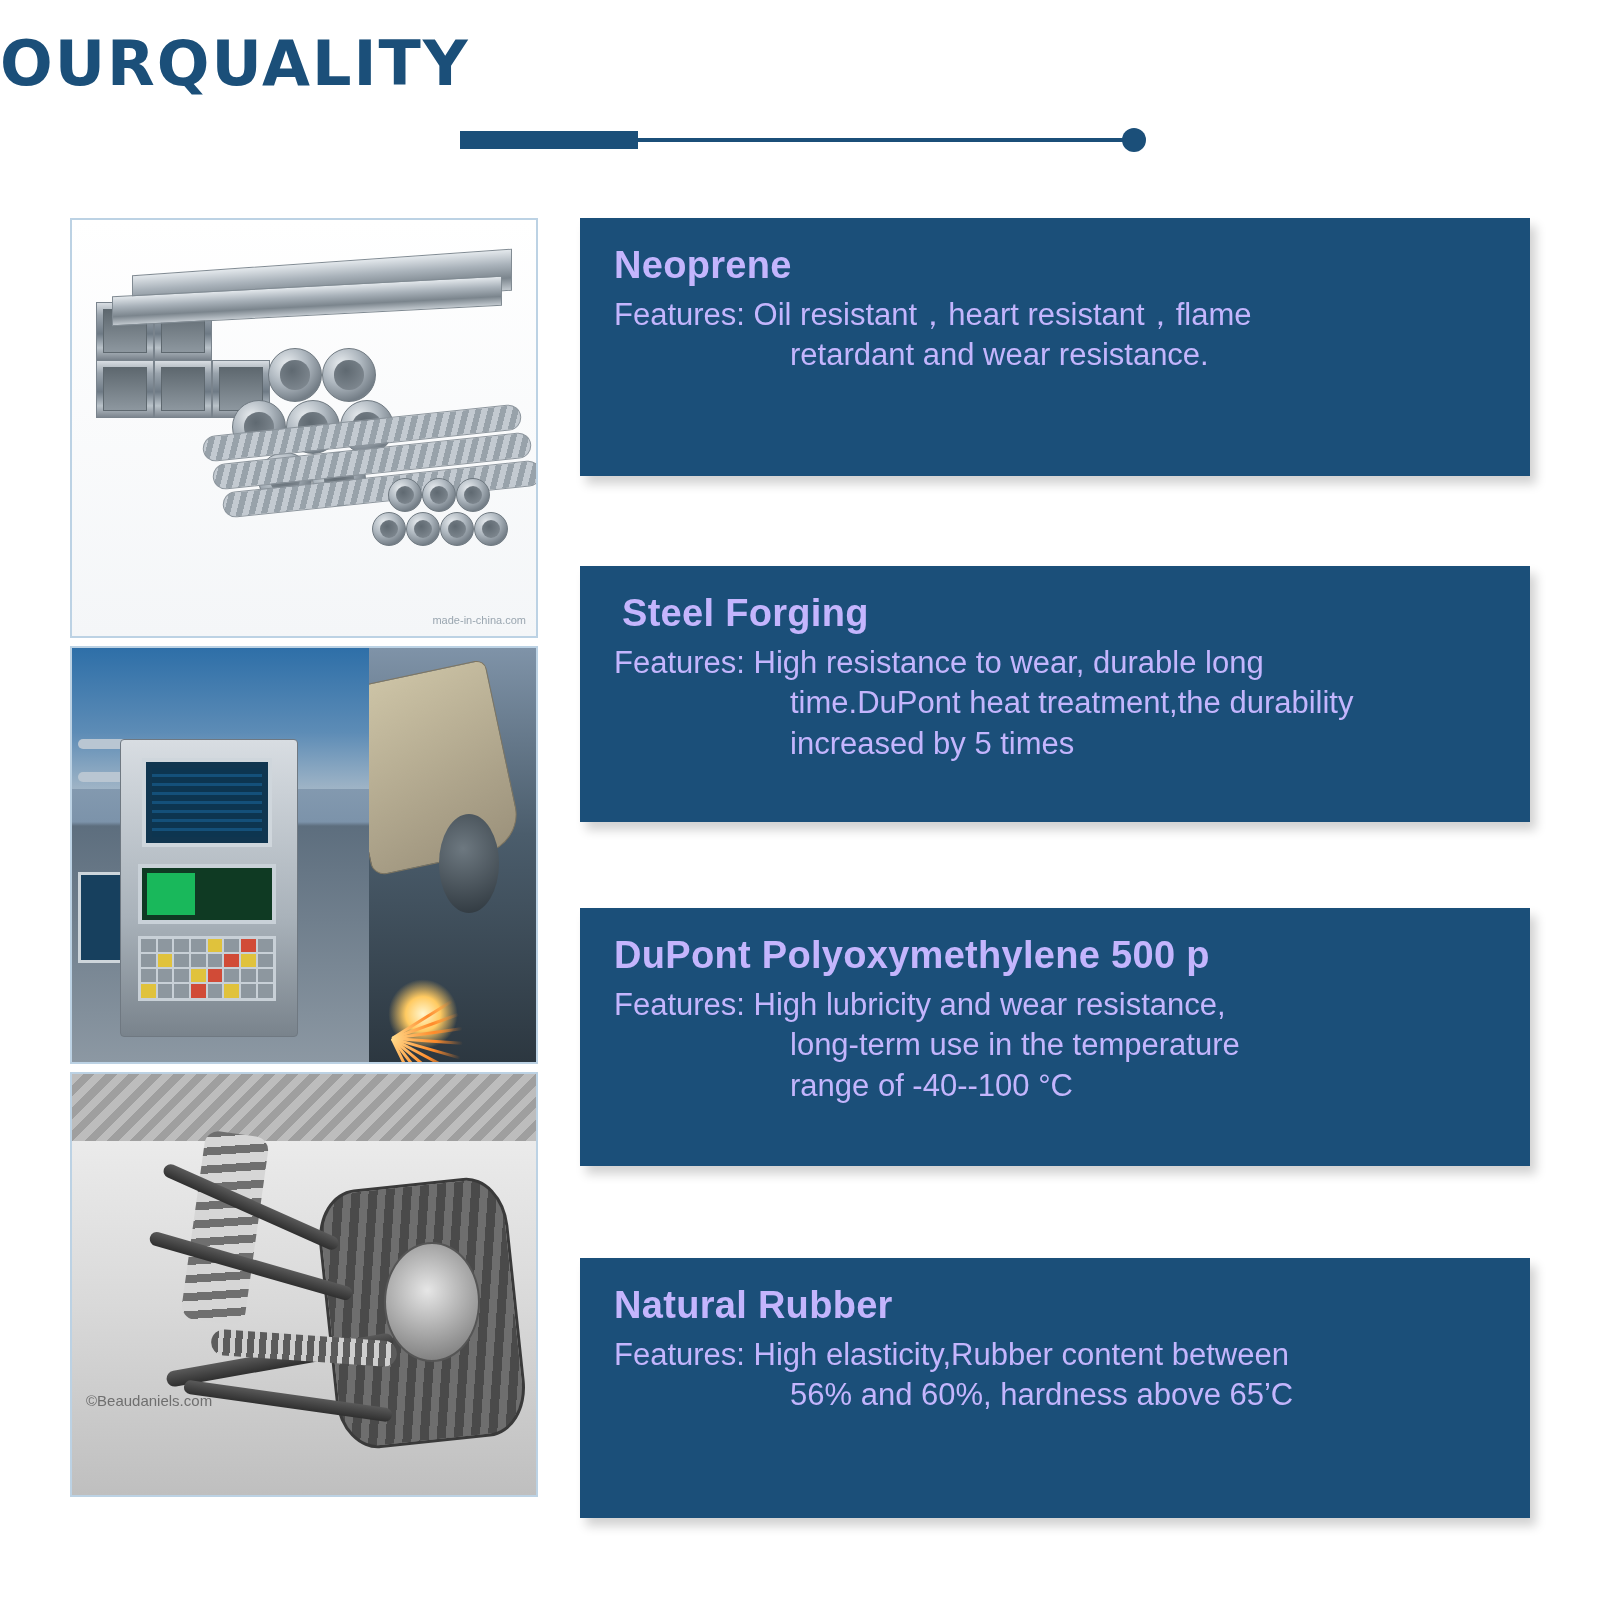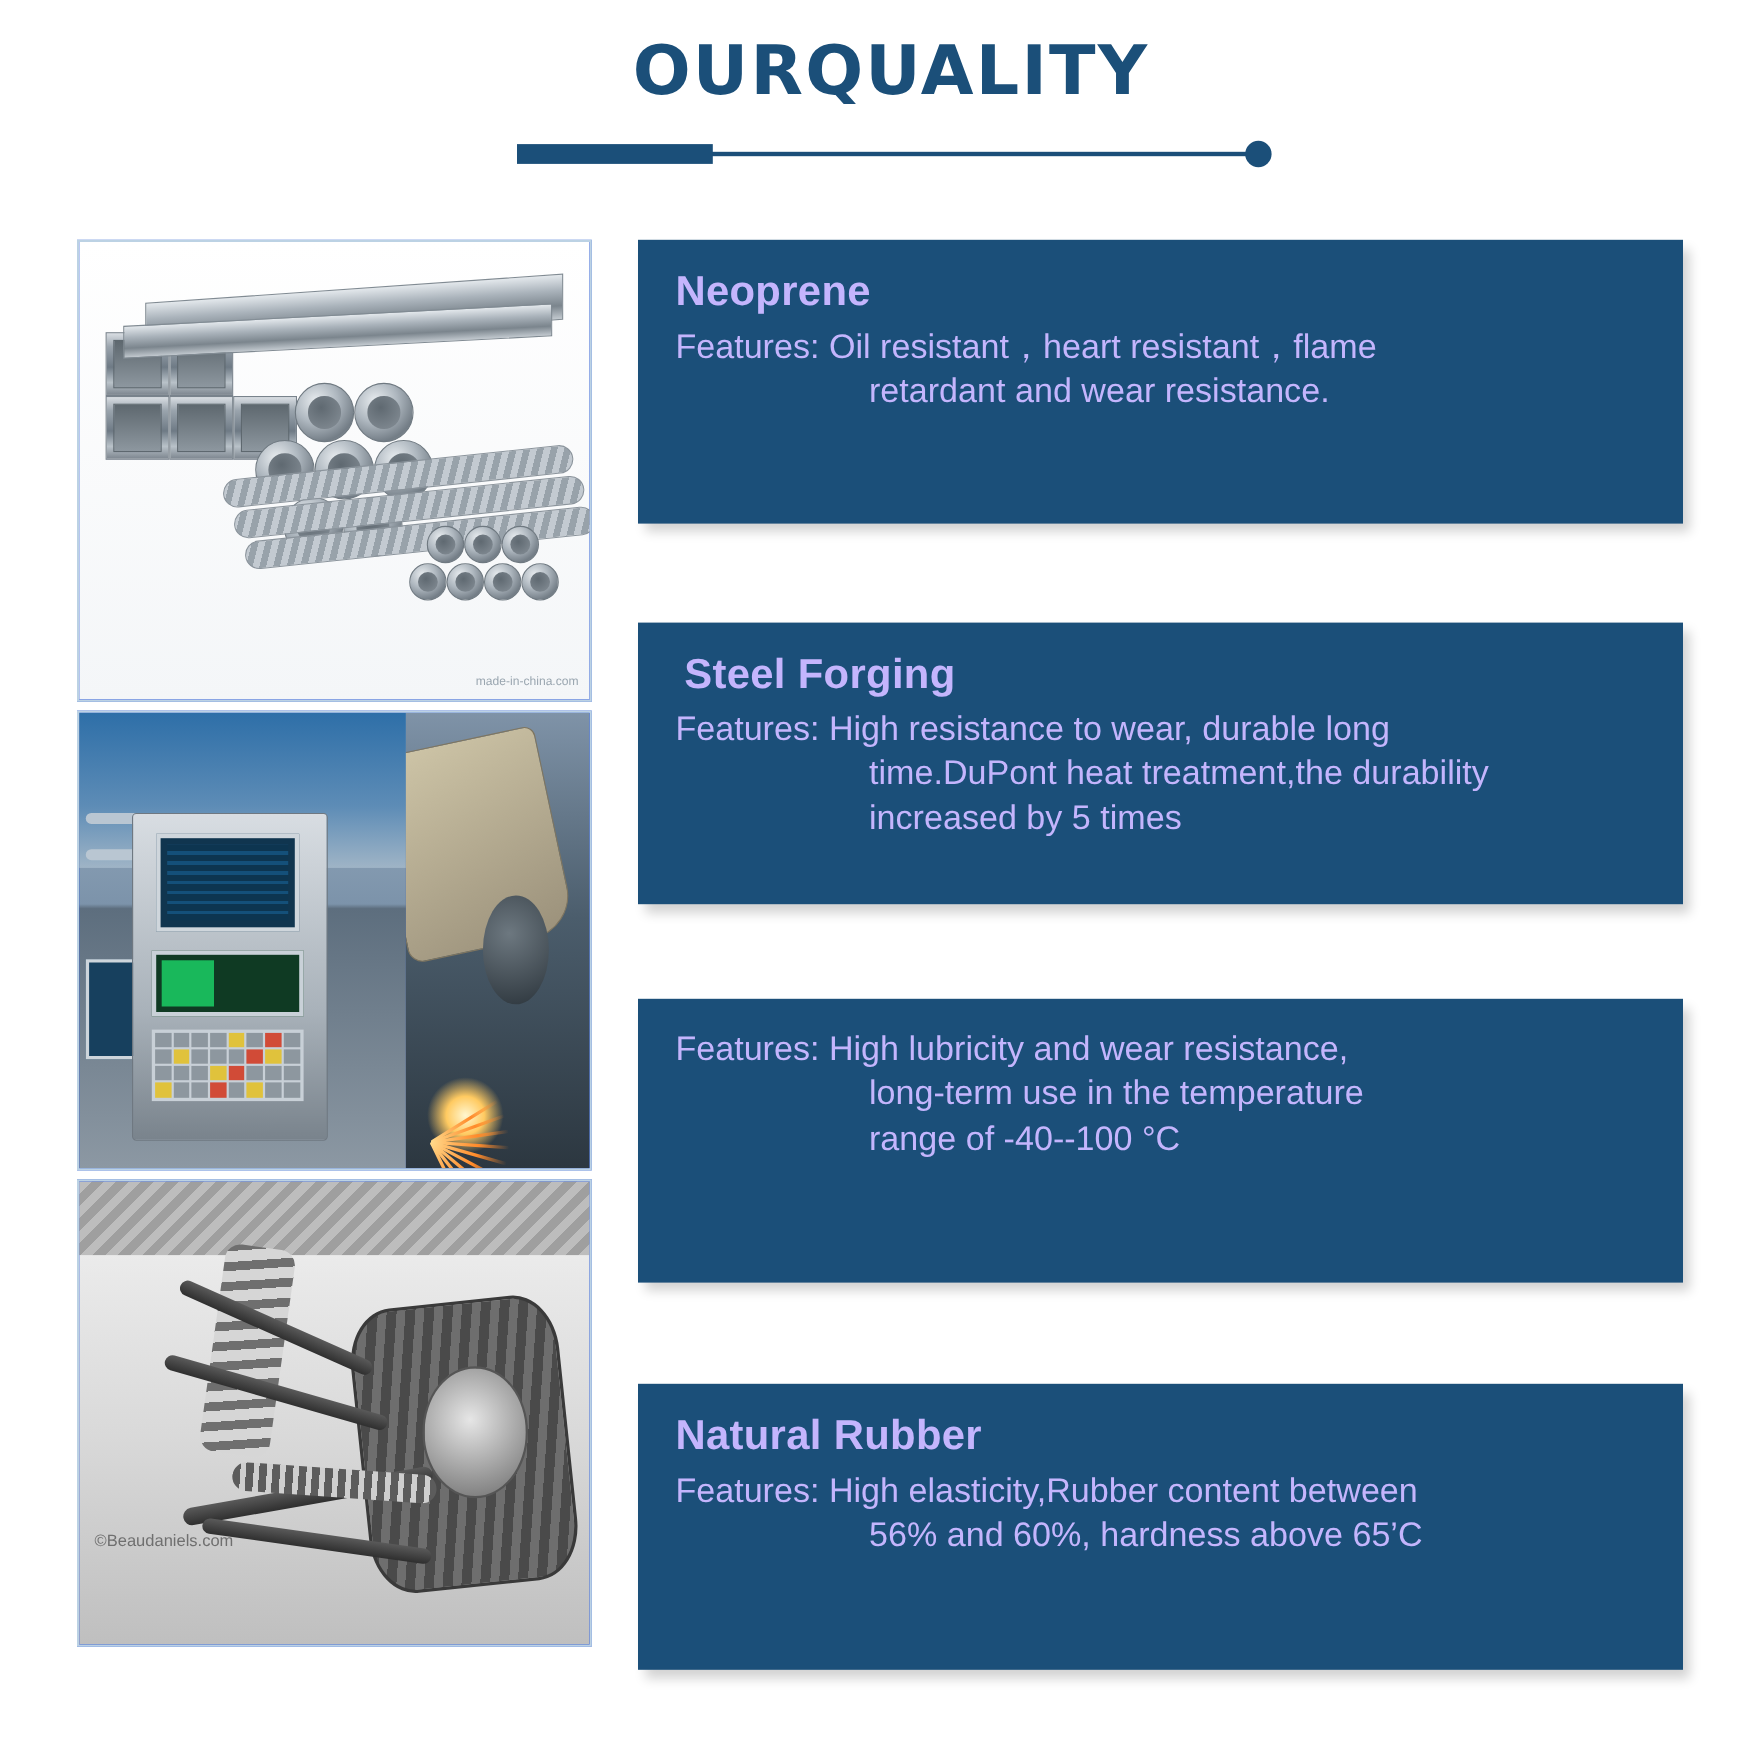--- a/index.html
+++ b/index.html
@@ -15,22 +15,21 @@
     position: relative;
     width: 1600px;
     height: 1600px;
     background: #ffffff;
   }
 
   
   .header {
     position: absolute;
     top: 30px; left: 0; right: 0;
-    text-align: center;
-    padding-left: 20px;
+    text-align: left;
   }
   .title {
     font-size: 62px;
     font-weight: bold;
     letter-spacing: 2px;
     color: #1b4f79;
     font-family: "DejaVu Sans", sans-serif;
     line-height: 1.1;
   }
   .title .thin { font-weight: bold; }
@@ -445,20 +444,21 @@
     <div class="card c2">
       <div class="card-title indent">Steel Forging</div>
       <div class="card-body">
         <span class="lead">Features: High resistance to wear, durable long</span>
         <span class="hang">time.DuPont heat treatment,the durability</span>
         <span class="hang">increased by 5 times</span>
       </div>
     </div>
 
     <div class="card c3">
+      <div class="card-title">DuPont Polyoxymethylene 500 p</div>
       <div class="card-body">
         <span class="lead">Features: High lubricity and wear resistance,</span>
         <span class="hang">long-term use in the temperature</span>
         <span class="hang">range of -40--100 °C</span>
       </div>
     </div>
 
     <div class="card c4">
       <div class="card-title">Natural Rubber</div>
       <div class="card-body">

